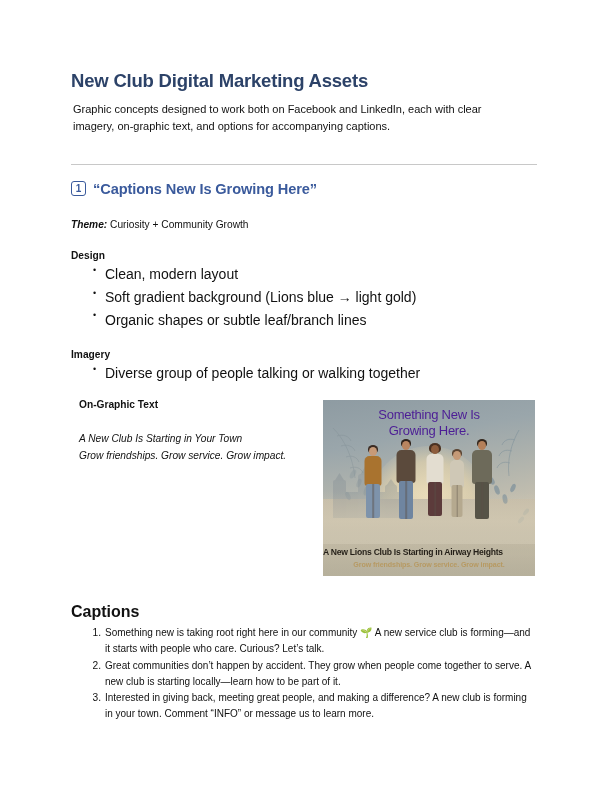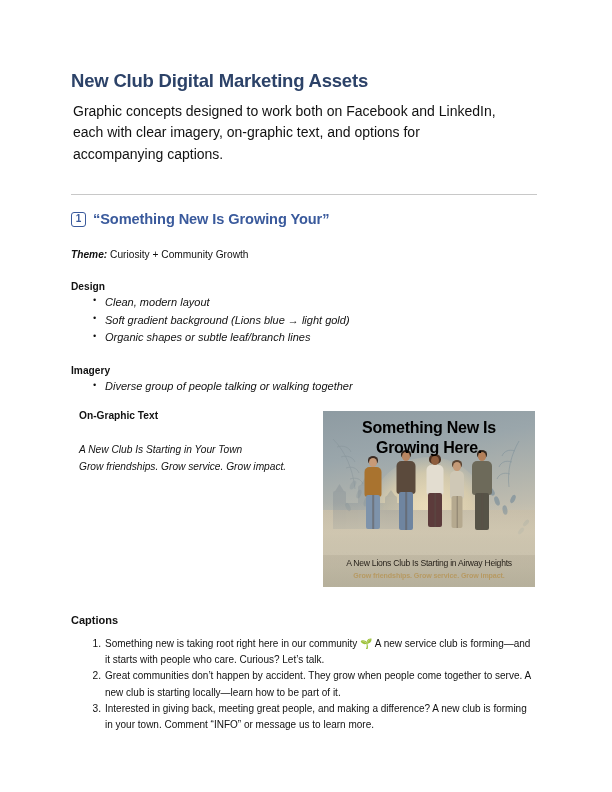--- a/index.html
+++ b/index.html
@@ -34,21 +34,21 @@
   
   .doc-title {
     font-size: 18.5px;
     font-weight: bold;
     color: #2c4268;
     letter-spacing: -0.2px;
     line-height: 1.2;
     margin: 0 0 9px 0;
   }
   .doc-subtitle {
-    font-size: 14px;
+    font-size: 11px;
     line-height: 1.52;
     color: #111111;
     margin: 0 0 0 2px;
     width: 440px;
   }
 
   
   .divider {
     margin-top: 29px;
     height: 1px;
@@ -101,24 +101,23 @@
     margin-top: 18px;
     margin-bottom: 2px;
   }
 
   ul.bullets {
     margin: 0;
     padding-left: 34px;
     list-style: none;
   }
   ul.bullets li {
-    font-size: 11px;
+    font-size: 14px;
     line-height: 1.62;
     position: relative;
-    font-style: italic;
   }
   ul.bullets li::before {
     content: "\2022";
     position: absolute;
     left: -12px;
     top: -0.5px;
     font-size: 9px;
     color: #111;
   }
 
@@ -211,57 +210,57 @@
   .p-hair { position: absolute; left: 50%; transform: translateX(-50%); top: -2px; width: 10px; height: 8px; border-radius: 50% 50% 40% 40%; }
   .p-body { position: absolute; left: 50%; transform: translateX(-50%); top: 9px; width: 17px; height: 30px; border-radius: 5px 5px 3px 3px; }
   .p-legs { position: absolute; left: 50%; transform: translateX(-50%); top: 37px; width: 14px; height: 34px; border-radius: 2px; }
   .p-legs::after { content:""; position:absolute; left:50%; top:0; width:1.6px; height:100%; background: rgba(90,80,70,0.45); transform:translateX(-50%); }
 
   .g-title {
     position: absolute;
     left: 0; right: 0;
     top: 7px;
     text-align: center;
-    color: #000000;
-    font-weight: bold;
-    font-size: 16px;
+    color: #4c1d95;
+    font-weight: normal;
+    font-size: 13px;
     line-height: 1.24;
     letter-spacing: -0.25px;
   }
   .g-band {
     position: absolute;
     left: 0; right: 0; bottom: 0;
     height: 36px;
     background: linear-gradient(180deg, rgba(200,192,170,0.0) 0%, rgba(198,190,168,0.35) 40%, rgba(193,186,165,0.55) 100%);
   }
   .g-footline1 {
     position: absolute;
     left: 0; right: 0; bottom: 19px;
-    text-align: center;
+    text-align: left;
     font-size: 8.6px;
-    font-weight: normal;
+    font-weight: bold;
     color: #241f18;
     letter-spacing: -0.25px;
   }
   .g-footline2 {
     position: absolute;
     left: 0; right: 0; bottom: 7px;
     text-align: center;
     font-size: 7.1px;
     font-weight: bold;
     color: #b79a63;
     letter-spacing: -0.1px;
   }
 
   
   .captions-head {
-    font-size: 11px;
+    font-size: 16px;
     font-weight: bold;
     margin-top: 24px;
-    margin-bottom: 10px;
+    margin-bottom: 4px;
   }
   ol.captions {
     margin: 0;
     padding-left: 34px;
     list-style: none;
     counter-reset: cap;
   }
   ol.captions li {
     font-size: 10px;
     line-height: 1.62;
@@ -286,21 +285,21 @@
 <div class="page">
   <div class="content">
 
     <h1 class="doc-title">New Club Digital Marketing Assets</h1>
     <p class="doc-subtitle">Graphic concepts designed to work both on Facebook and LinkedIn, each with clear imagery, on-graphic text, and options for accompanying captions.</p>
 
     <hr class="divider">
 
     <div class="section-head">
       <span class="numbox">1</span>
-      <span class="section-title">“Something New Is Growing Your”</span>
+      <span class="section-title">“Captions New Is Growing Here”</span>
     </div>
 
     <p class="theme-line">
       <span class="lbl">Theme:</span><span> Curiosity + Community Growth</span>
     </p>
 
     <div class="subhead">Design</div>
     <ul class="bullets">
       <li>Clean, modern layout</li>
       <li>Soft gradient background (Lions blue → light gold)</li>

